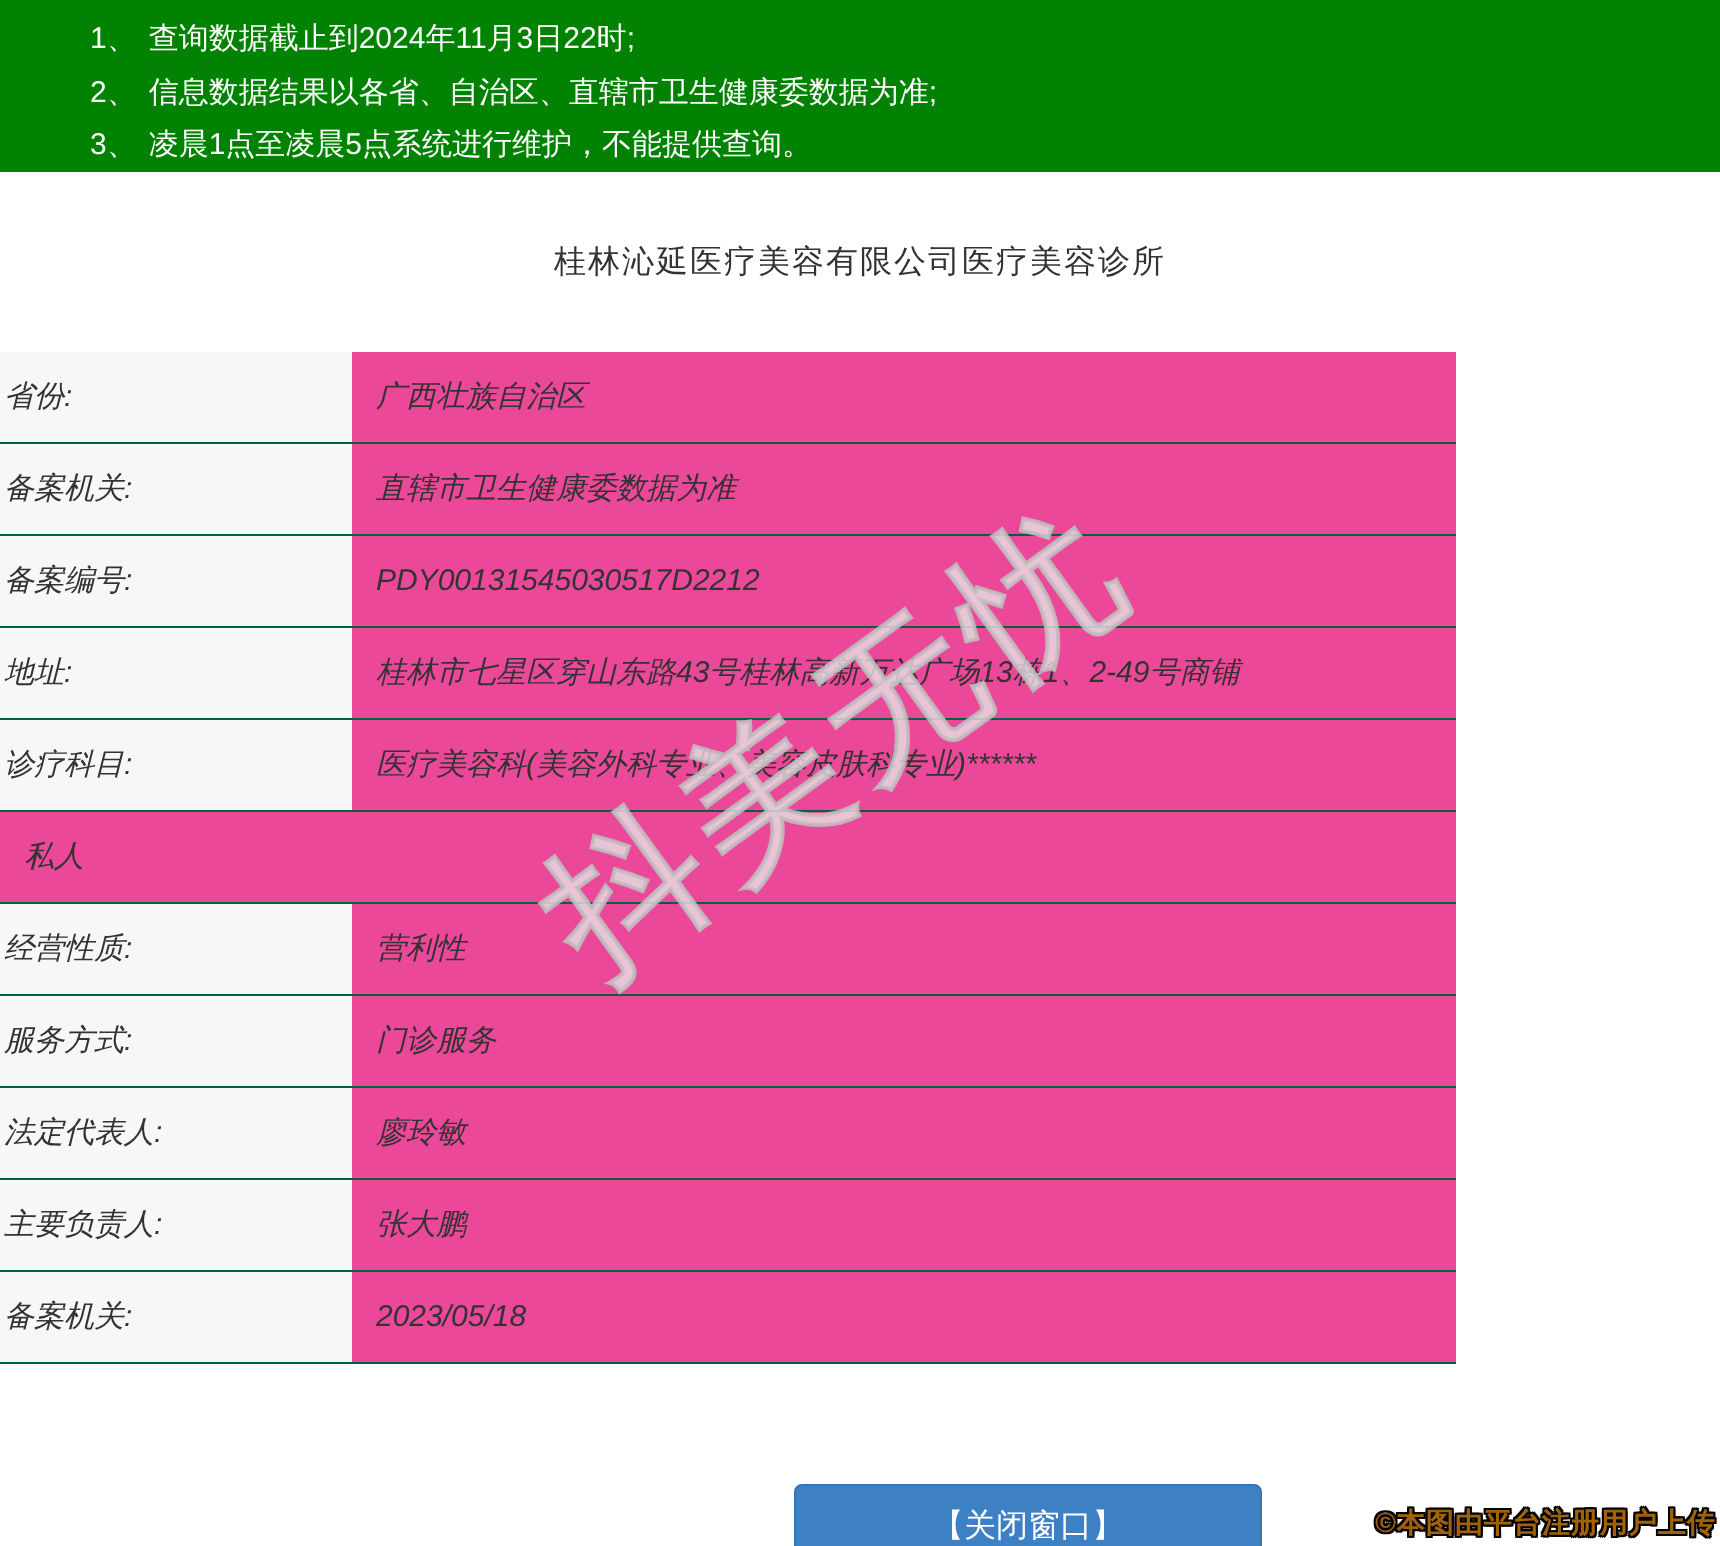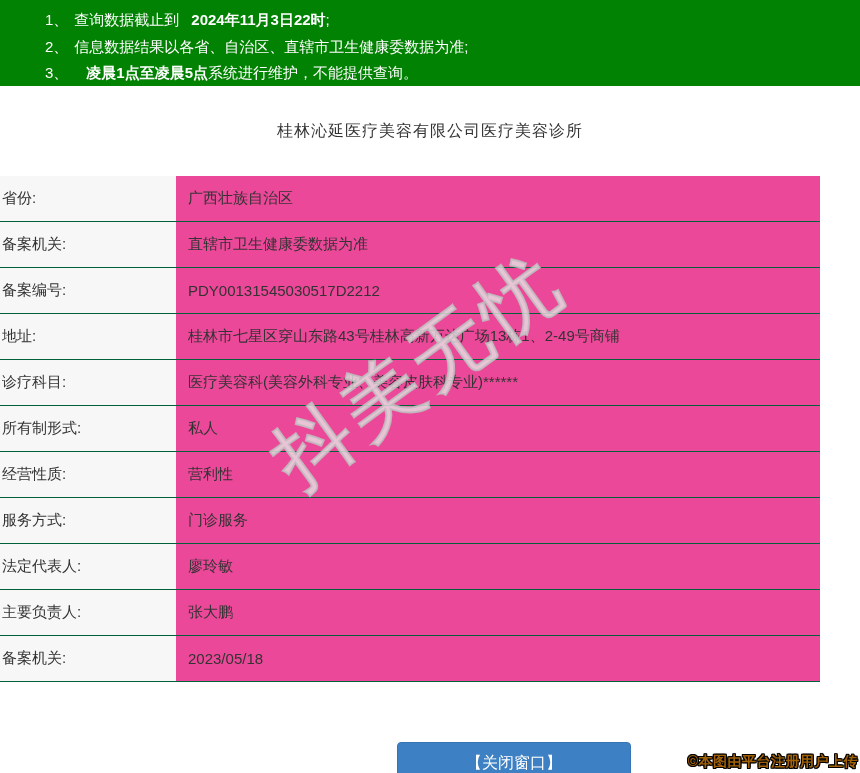--- a/index.html
+++ b/index.html
@@ -14,31 +14,31 @@
   
   .notice {
     width: 860px; height: 86px;
     background: #028202;
     color: #ffffff;
     padding: 7px 10px 0 45px;
     font-size: 15px;
   }
   .notice-line { line-height: 26.5px; white-space: nowrap; }
   .notice-line .num { margin-right: 6px; }
-  .notice-line b { font-weight: bold; margin-left: 12px; }
+  .notice-line b { font-weight: normal; }
 
   
   .title-wrap { height: 90px; display: flex; align-items: center; justify-content: center; }
   .title {
     font-size: 16px; font-weight: 400; color: #333333;
     letter-spacing: 1px; text-align: center;
   }
 
   
-  .record-table { width: 820px; }
+  .record-table { width: 728px; font-style: italic; }
   .record-row {
     display: flex; align-items: stretch;
     height: 46px;
     border-bottom: 1px solid #00613a;
     font-size: 15px; color: #333333;
   }
   .record-row .label {
     width: 176px; flex: 0 0 176px;
     background: #f7f7f7;
     display: flex; align-items: center;
@@ -134,21 +134,20 @@
     </div>
     <div class="record-row">
       <div class="label">地址:</div>
       <div class="value">桂林市七星区穿山东路43号桂林高新万达广场13栋1、2-49号商铺</div>
     </div>
     <div class="record-row">
       <div class="label">诊疗科目:</div>
       <div class="value">医疗美容科(美容外科专业、美容皮肤科专业)******</div>
     </div>
     <div class="record-row">
-      <div class="label">所有制形式:</div>
       <div class="value">私人</div>
     </div>
     <div class="record-row">
       <div class="label">经营性质:</div>
       <div class="value">营利性</div>
     </div>
     <div class="record-row">
       <div class="label">服务方式:</div>
       <div class="value">门诊服务</div>
     </div>

